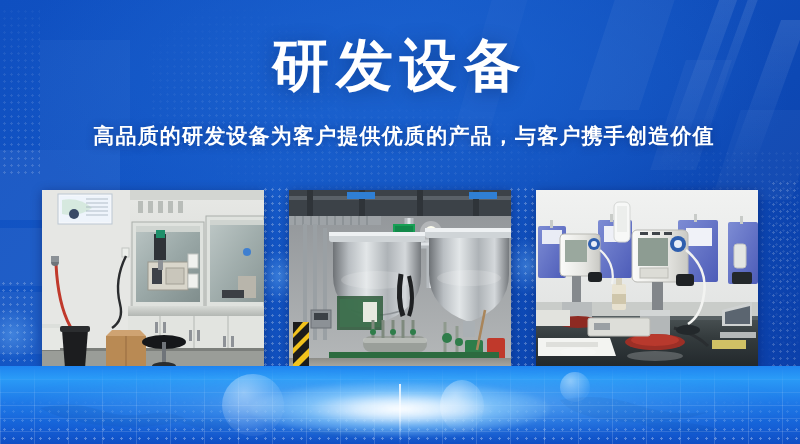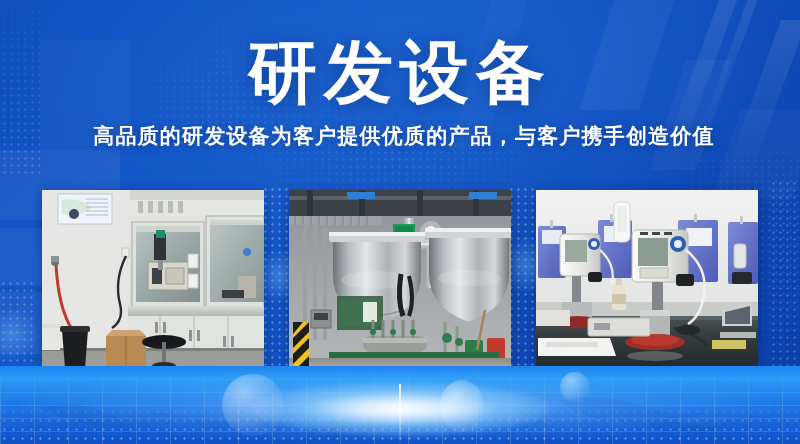--- a/index.html
+++ b/index.html
@@ -58,21 +58,21 @@
   
   .streak{position:absolute;background:linear-gradient(to bottom,rgba(255,255,255,.10),rgba(255,255,255,0));
     transform:skewX(-20deg);}
   .s1{left:690px;top:-10px;width:18px;height:180px;}
   .s2{left:724px;top:-10px;width:10px;height:150px;}
   .s3{left:752px;top:20px;width:26px;height:160px;}
 
   
   .title{
     position:absolute;left:0;right:0;top:36px;text-align:center;
-    color:#ffffff;font-size:69px;font-weight:bold;letter-spacing:7px;
+    color:#ffffff;font-size:57px;font-weight:bold;letter-spacing:7px;
     line-height:1.05;text-shadow:0 2px 18px rgba(0,30,90,.45);
   }
   .subtitle{
     position:absolute;left:8px;right:0;top:122px;text-align:center;
     color:#ffffff;font-size:21px;font-weight:bold;letter-spacing:1.2px;
     text-shadow:0 1px 8px rgba(0,30,90,.45);
   }
 
   
   .photos{position:absolute;left:42px;top:190px;width:716px;height:180px;

